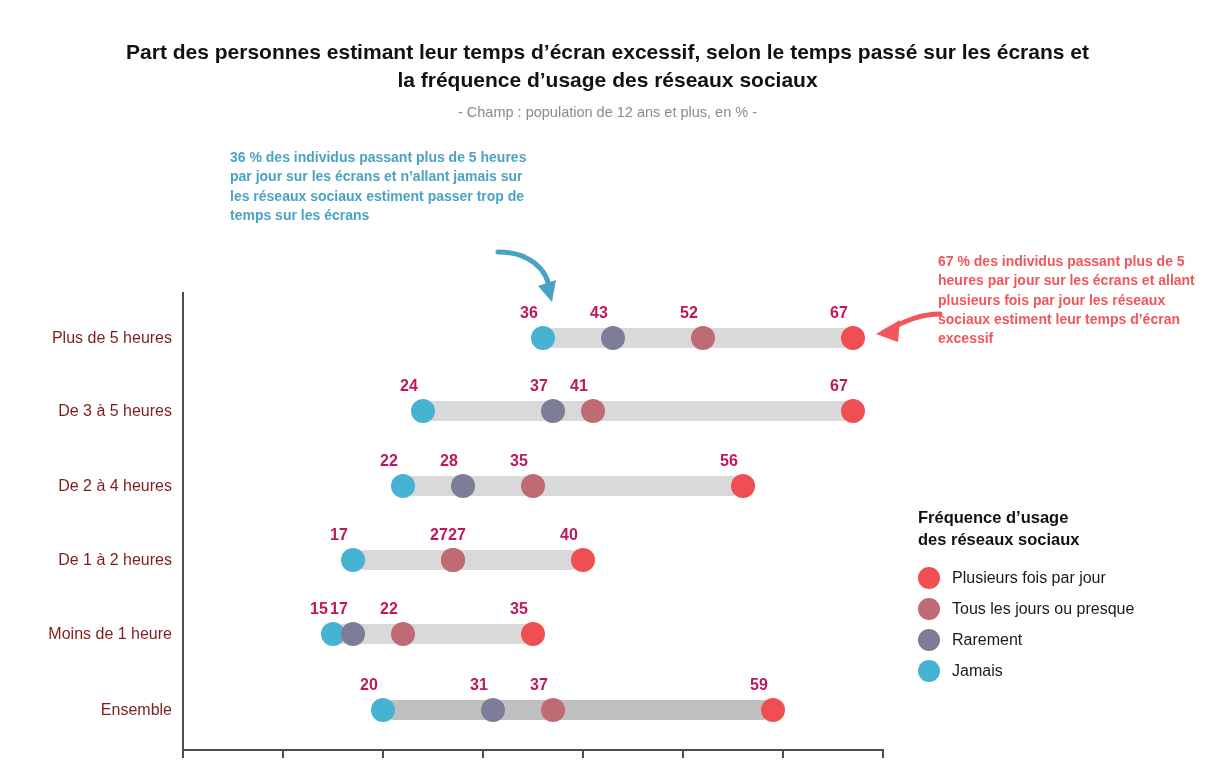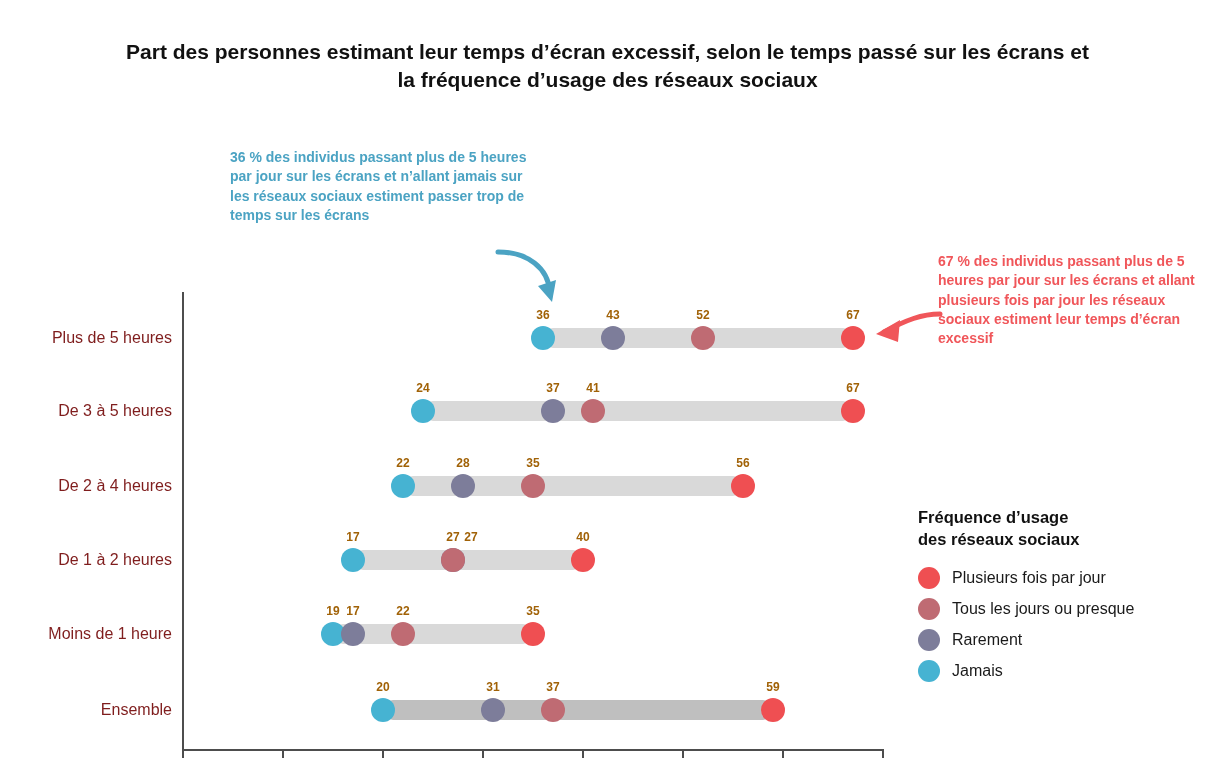--- a/index.html
+++ b/index.html
@@ -92,24 +92,23 @@
   .bar.ensemble { background: #bfbfbf; }
 
   .dot {
     position: absolute;
     border-radius: 50%;
     transform: translate(-50%, -50%);
     box-sizing: border-box;
   }
   .dot-label {
     position: absolute;
-    font-size: 12px;
-    font-weight: bold;
-    color: #a16207;
-    text-align: center;
+    font-size: 16px;
+    font-weight: bold;
+    color: #be185d;
     width: 46px;
     margin-left: -23px;
     transform: translateY(-100%);
   }
 
   
   .anno {
     position: absolute;
     font-size: 14px;
     font-weight: bold;
@@ -162,20 +161,21 @@
     color: #1a1a1a;
     white-space: nowrap;
   }
 </style>
 </head>
 <body>
 
 <div id="root">
 
   <div class="title">Part des personnes estimant leur temps d’écran excessif, selon le temps passé sur les écrans et la fréquence d’usage des réseaux sociaux</div>
+  <div class="subtitle">- Champ : population de 12 ans et plus, en % -</div>
 
   <div class="plot">
     <div class="axis-line y-axis"></div>
     <div class="axis-line x-axis"></div>
     <div id="ticks">
         <div class="tick" style="left: 182px;"></div>
         <div class="tick-label" style="left: 183px;">0</div>
         <div class="tick" style="left: 282px;"></div>
         <div class="tick-label" style="left: 283px;">10</div>
         <div class="tick" style="left: 382px;"></div>
@@ -234,21 +234,21 @@
         <div class="dot-label" style="left: 353px; top: 516px;">17</div>
         <div class="row-label" style="top: 606px;">Moins de 1 heure</div>
         <div class="bar" style="left: 333px; width: 200px; top: 606px;"></div>
         <div class="dot" title="Jamais : 15" style="width: 24px; height: 24px; left: 333px; top: 606px; background: rgb(70, 179, 210);"></div>
         <div class="dot" title="Rarement : 17" style="width: 24px; height: 24px; left: 353px; top: 606px; background: rgb(125, 125, 154);"></div>
         <div class="dot" title="Tous les jours ou presque : 22" style="width: 24px; height: 24px; left: 403px; top: 606px; background: rgb(191, 107, 115);"></div>
         <div class="dot" title="Plusieurs fois par jour : 35" style="width: 24px; height: 24px; left: 533px; top: 606px; background: rgb(239, 79, 82);"></div>
         <div class="dot-label" style="left: 533px; top: 590px;">35</div>
         <div class="dot-label" style="left: 403px; top: 590px;">22</div>
         <div class="dot-label" style="left: 353px; top: 590px;">17</div>
-        <div class="dot-label" style="left: 333px; top: 590px;">19</div>
+        <div class="dot-label" style="left: 333px; top: 590px;">15</div>
         <div class="row-label" style="top: 682px;">Ensemble</div>
         <div class="bar ensemble" style="left: 383px; width: 390px; top: 682px;"></div>
         <div class="dot" title="Jamais : 20" style="width: 24px; height: 24px; left: 383px; top: 682px; background: rgb(70, 179, 210);"></div>
         <div class="dot" title="Rarement : 31" style="width: 24px; height: 24px; left: 493px; top: 682px; background: rgb(125, 125, 154);"></div>
         <div class="dot" title="Tous les jours ou presque : 37" style="width: 24px; height: 24px; left: 553px; top: 682px; background: rgb(191, 107, 115);"></div>
         <div class="dot" title="Plusieurs fois par jour : 59" style="width: 24px; height: 24px; left: 773px; top: 682px; background: rgb(239, 79, 82);"></div>
         <div class="dot-label" style="left: 773px; top: 666px;">59</div>
         <div class="dot-label" style="left: 553px; top: 666px;">37</div>
         <div class="dot-label" style="left: 493px; top: 666px;">31</div>
         <div class="dot-label" style="left: 383px; top: 666px;">20</div>

